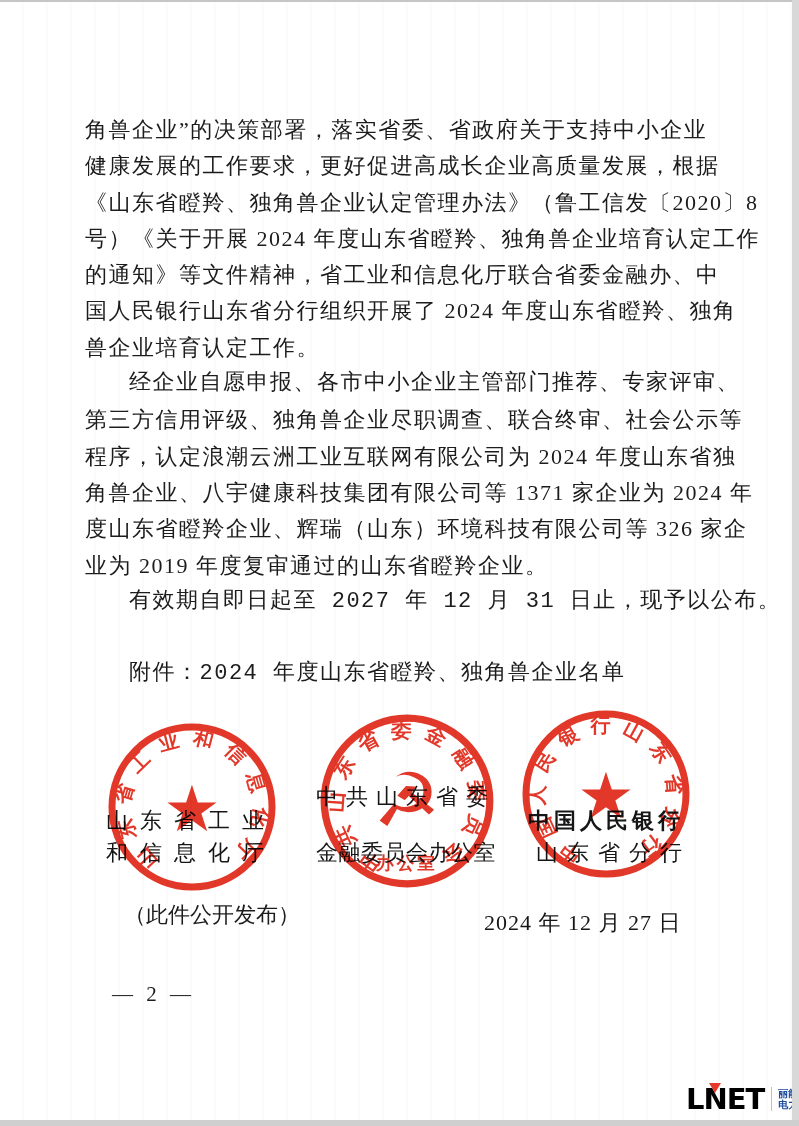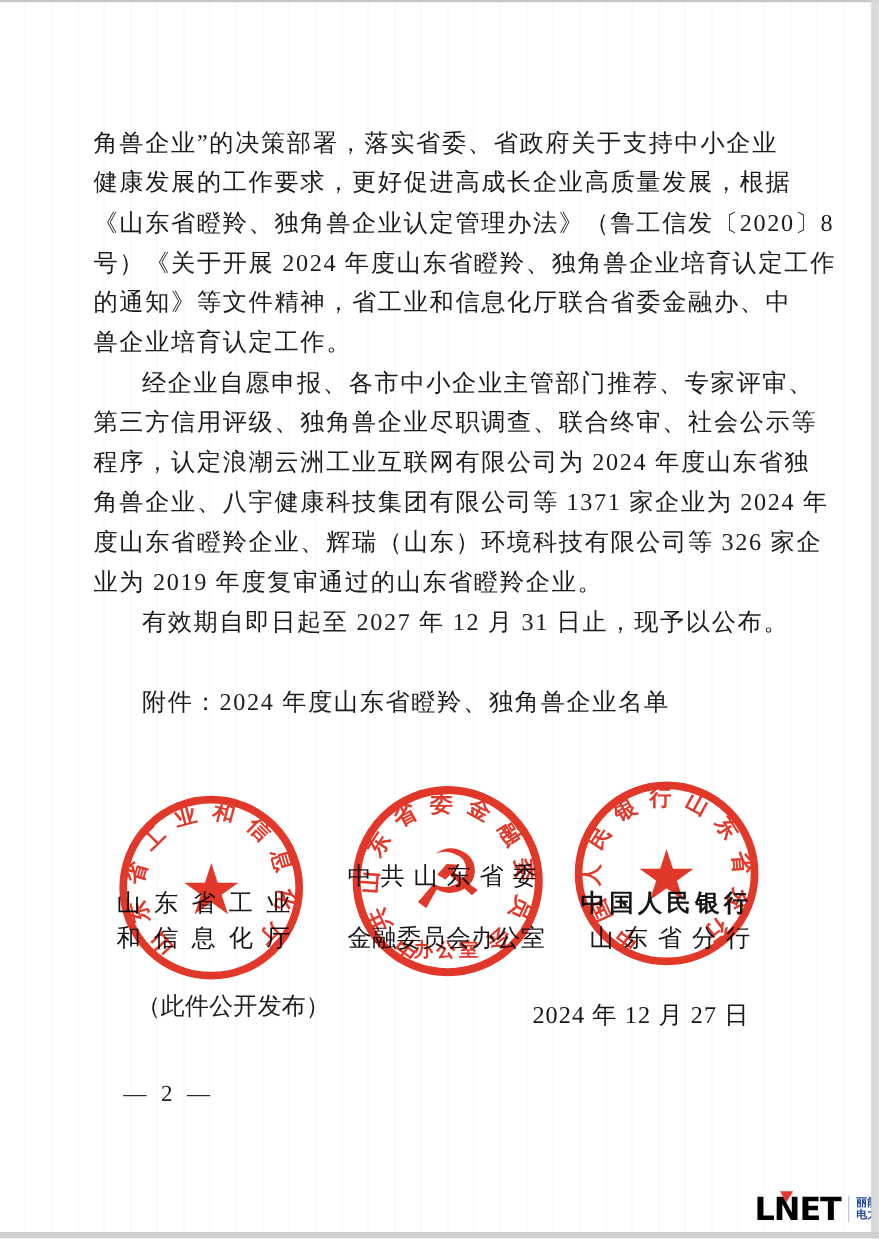--- a/index.html
+++ b/index.html
@@ -9,21 +9,21 @@
   .scan-stripes{position:absolute;inset:0;z-index:0;pointer-events:none;
       background:repeating-linear-gradient(90deg,rgba(0,0,0,0) 0 22px,rgba(0,0,0,0.015) 22px 24px);}
   .edge-top{position:absolute;left:0;top:0;width:799px;height:2px;background:#c6c6c6;z-index:9;}
   .edge-right{position:absolute;left:792px;top:0;width:7px;height:1126px;background:#d8d8d8;z-index:9;}
   .edge-bottom{position:absolute;left:0;top:1120px;width:799px;height:6px;background:#cfcfcf;z-index:9;}
 
   
   .text-block{position:absolute;left:85px;top:112px;width:650px;z-index:1;
       font-size:22px;line-height:36.3px;letter-spacing:1.5px;color:#1c1c1c;}
   .line{white-space:nowrap;}
-  .indent{text-indent:44px;}
+  .indent{text-indent:44px;font-family:Liberation Mono, monospace;}
   .attachment{margin-top:36.3px;}
 
   
   .stamp{position:absolute;z-index:3;mix-blend-mode:multiply;opacity:0.93;}
   .stamp text{fill:#e02818;}
   .stamp .arc{font-size:20px;font-weight:bold;letter-spacing:12px;
       font-family:"Liberation Serif","DejaVu Serif",serif;}
   .stamp .arc-tight{letter-spacing:11px;}
   .stamp .emblem{text-anchor:middle;font-family:"DejaVu Sans",sans-serif;}
   .stamp .seal-bottom{text-anchor:middle;font-size:17px;font-weight:bold;letter-spacing:3px;}
@@ -58,20 +58,21 @@
 
 <div class="page">
   <div class="scan-stripes"></div>
 
   <div class="text-block">
     <div class="line">角兽企业”的决策部署，落实省委、省政府关于支持中小企业</div>
     <div class="line">健康发展的工作要求，更好促进高成长企业高质量发展，根据</div>
     <div class="line">《山东省瞪羚、独角兽企业认定管理办法》（鲁工信发〔2020〕8</div>
     <div class="line">号）《关于开展 2024 年度山东省瞪羚、独角兽企业培育认定工作</div>
     <div class="line">的通知》等文件精神，省工业和信息化厅联合省委金融办、中</div>
+    <div class="line">国人民银行山东省分行组织开展了 2024 年度山东省瞪羚、独角</div>
     <div class="line">兽企业培育认定工作。</div>
     <div class="line indent">经企业自愿申报、各市中小企业主管部门推荐、专家评审、</div>
     <div class="line">第三方信用评级、独角兽企业尽职调查、联合终审、社会公示等</div>
     <div class="line">程序，认定浪潮云洲工业互联网有限公司为 2024 年度山东省独</div>
     <div class="line">角兽企业、八宇健康科技集团有限公司等 1371 家企业为 2024 年</div>
     <div class="line">度山东省瞪羚企业、辉瑞（山东）环境科技有限公司等 326 家企</div>
     <div class="line">业为 2019 年度复审通过的山东省瞪羚企业。</div>
     <div class="line indent">有效期自即日起至 2027 年 12 月 31 日止，现予以公布。</div>
     <div class="line indent attachment">附件：2024 年度山东省瞪羚、独角兽企业名单</div>
   </div>

